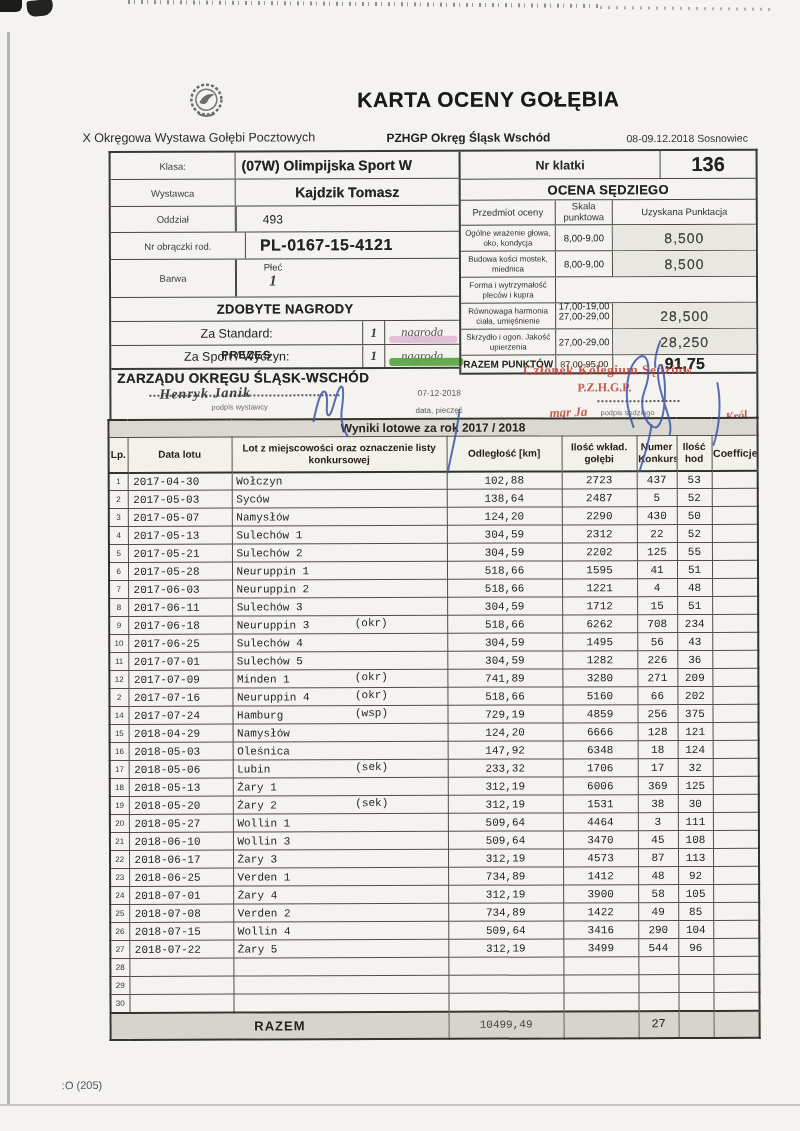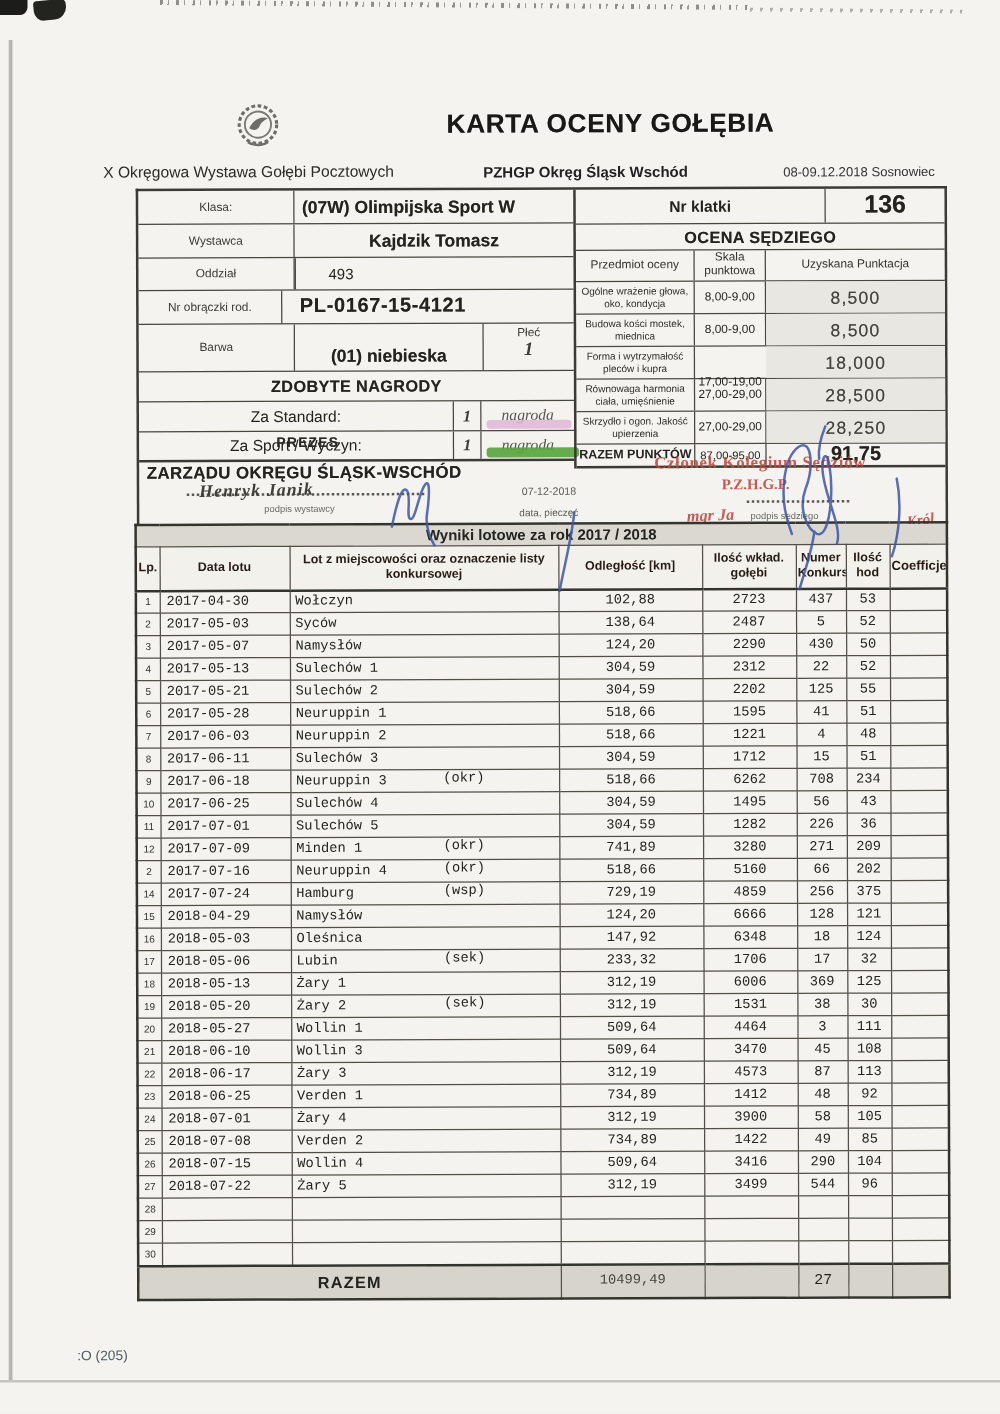--- a/index.html
+++ b/index.html
@@ -118,26 +118,25 @@
       </div>
       <div class="lrow" style="top:27px;height:27px;">
         <div class="cell lab br" style="width:125px;">Wystawca</div>
         <div class="cell v-bold14 ink" style="flex:1;">Kajdzik Tomasz</div>
       </div>
       <div class="lrow" style="top:54px;height:26px;">
         <div class="cell lab br" style="width:125px;">Oddział</div>
         <div class="cell bl" style="width:73px;font-size:12px;">493</div>
       </div>
       <div class="lrow" style="top:80px;height:27px;">
-        <div class="cell lab br" style="width:115px;text-align:right;">Nr obrączki rod.</div>
+        <div class="cell lab br" style="width:135px;text-align:right;">Nr obrączki rod.</div>
         <div class="cell v-bold16 ink" style="flex:1;justify-content:flex-start;padding-left:14px;">PL-0167-15-4121</div>
       </div>
       <div class="lrow" style="top:107px;height:38px;">
         <div class="cell lab br" style="width:125px;">Barwa</div>
-        <div class="cell v-bold14 ink" style="flex:1;align-items:flex-end;padding-bottom:4px;">(01) niebieska</div>
         <div class="cell bl" style="width:73px;flex-direction:column;justify-content:flex-start;padding-top:2px;">
           <span class="lab">Płeć</span>
           <span class="handnum" style="font-size:15px;">1</span>
         </div>
       </div>
       <div class="lrow" style="top:145px;height:24px;">
         <div class="cell sec-title ink" style="flex:1;">ZDOBYTE NAGRODY</div>
       </div>
       <div class="lrow" style="top:169px;height:24px;">
         <div class="cell" style="flex:1;font-size:12.5px;">Za Standard:</div>
@@ -176,21 +175,20 @@
               <div class="jc score ink" style="flex: 1 1 0%;">8,500</div>
             </div>
             <div class="jrow">
               <div class="jc jsub br" style="width: 95px;">Budowa kości mostek, miednica</div>
               <div class="jc br" style="width: 57px; font-size: 9.5px;">8,00-9,00</div>
               <div class="jc score ink" style="flex: 1 1 0%;">8,500</div>
             </div>
             <div class="jrow">
               <div class="jc jsub br" style="width: 95px;">Forma i wytrzymałość pleców i kupra</div>
               <div class="jc br" style="width: 57px; font-size: 9.5px; margin-top: 28px;">17,00-19,00</div>
-              <div class="jc score ink" style="flex: 1 1 0%;">18,000</div>
             </div>
             <div class="jrow">
               <div class="jc jsub br" style="width: 95px;">Równowaga harmonia ciała, umięśnienie</div>
               <div class="jc br" style="width: 57px; font-size: 9.5px;">27,00-29,00</div>
               <div class="jc score ink" style="flex: 1 1 0%;">28,500</div>
             </div>
             <div class="jrow">
               <div class="jc jsub br" style="width: 95px;">Skrzydło i ogon. Jakość upierzenia</div>
               <div class="jc br" style="width: 57px; font-size: 9.5px;">27,00-29,00</div>
               <div class="jc score ink" style="flex: 1 1 0%;">28,250</div>

